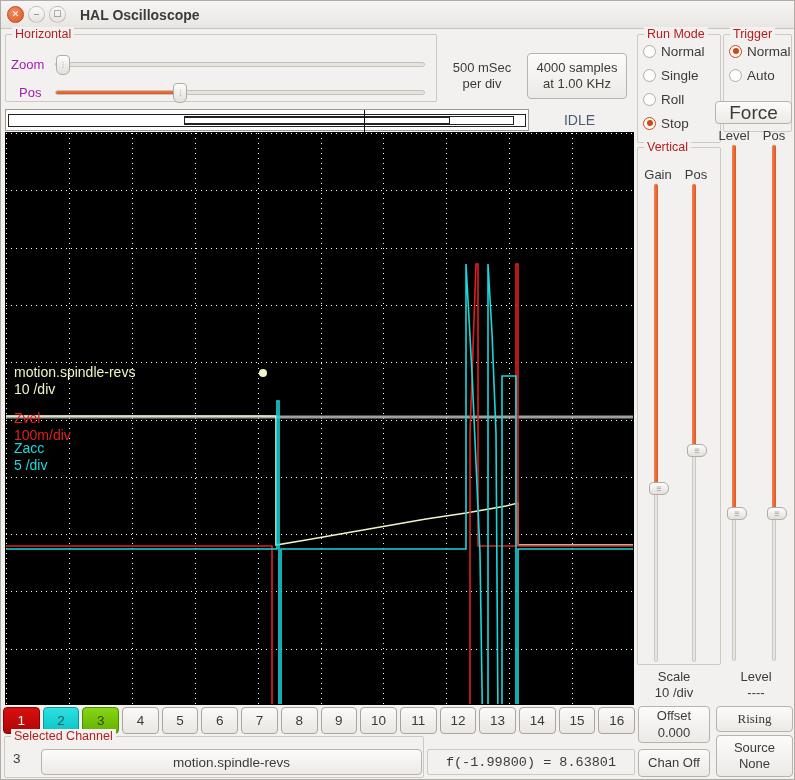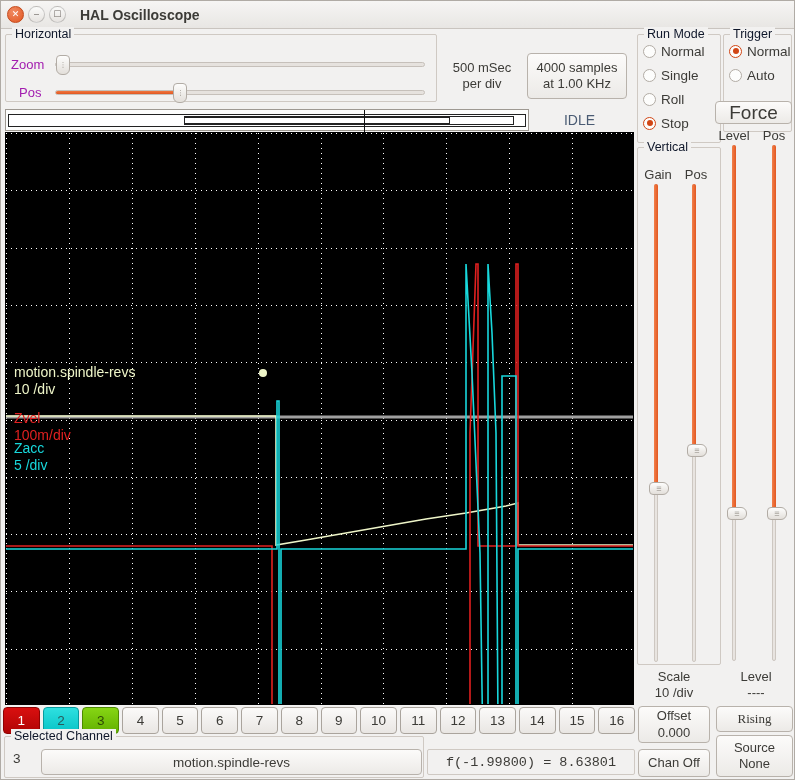--- a/index.html
+++ b/index.html
@@ -60,21 +60,21 @@
     border: 1px solid #cfc9c3;
     border-radius: 2px;
     box-sizing: border-box;
   }
   .frame > .legend {
     position: absolute;
     top: -8px; left: 6px;
     background: #f2f1f0;
     padding: 0 3px;
     font-size: 12.5px;
-    color: #0f172a;
+    color: #b91c1c;
   }
 
   .lbl { color: #a21caf; }
 
   
   #horiz { left: 4px; top: 33px; width: 432px; height: 68px; }
   .hrow { position: absolute; display: flex; align-items: center; }
   .slider-track {
     position: relative;
     height: 5px;

